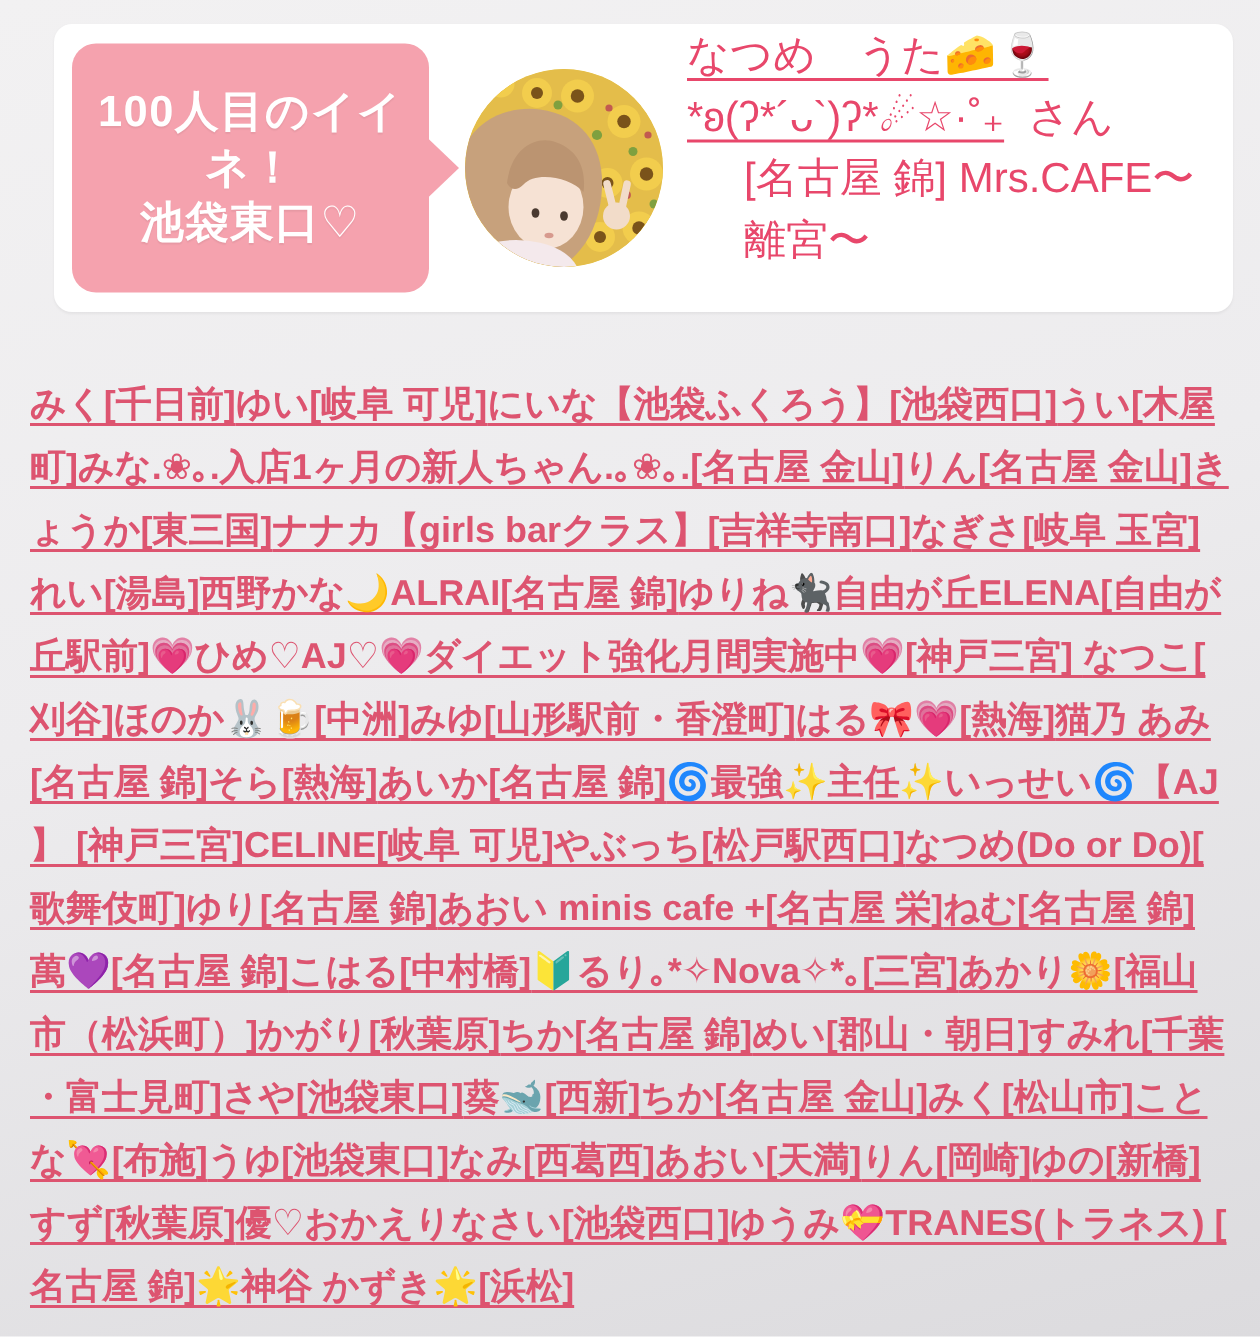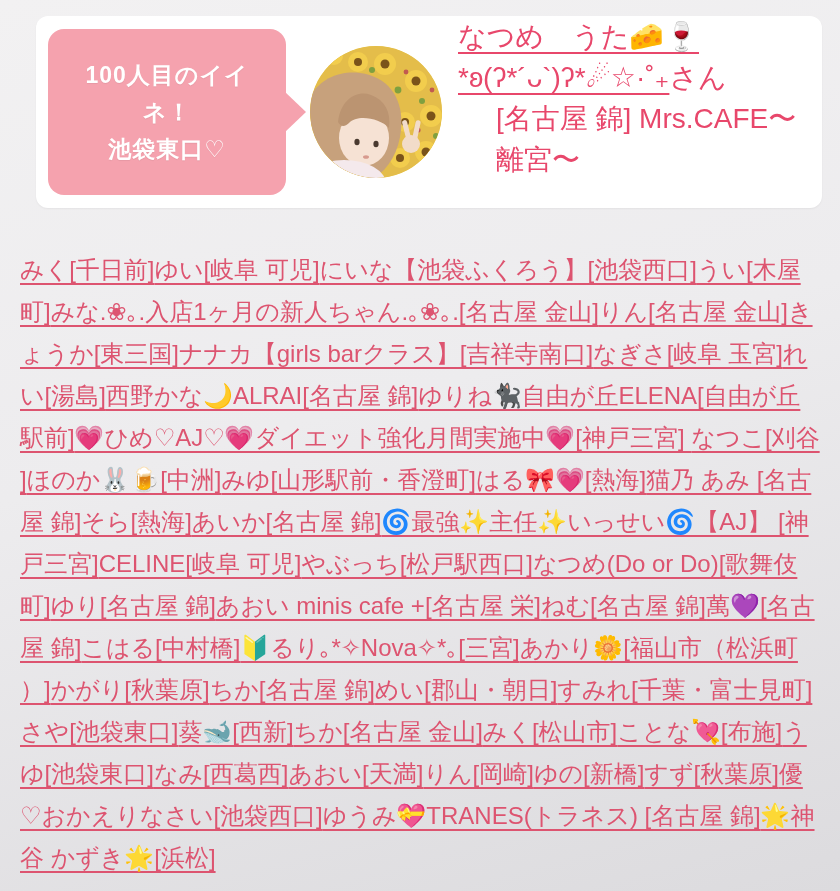--- a/index.html
+++ b/index.html
@@ -18,21 +18,21 @@
   
   .card{
     position:absolute;left:36px;top:16px;width:786px;height:192px;
     background:var(--card-bg);border-radius:12px;
     box-shadow:0 1px 2px rgba(0,0,0,.05);
     display:flex;align-items:center;
   }
   .bubble{
     position:relative;flex:none;margin-left:12px;
     width:238px;height:166px;background:var(--bubble-bg);border-radius:16px;
-    color:#ffffff;font-weight:bold;font-size:23px;line-height:37px;
+    color:#ffffff;font-weight:bold;font-size:29px;line-height:37px;
     display:flex;flex-direction:column;align-items:center;justify-content:center;
     text-align:center;letter-spacing:1px;
     text-shadow:0 1px 1px rgba(0,0,0,.06);
   }
   .bubble-tail{
     position:absolute;right:-20px;top:50%;margin-top:-21px;width:0;height:0;
     border-top:21px solid transparent;border-bottom:21px solid transparent;
     border-left:22px solid var(--bubble-bg);
   }
   .avatar{
@@ -41,31 +41,31 @@
   }
   .userinfo{
     align-self:flex-start;margin-left:16px;margin-right:8px;
     font-size:28px;line-height:41px;color:var(--link-strong);
     word-break:break-all;line-break:anywhere;max-width:372px;
   }
   .name-link{
     color:var(--link-strong);text-decoration:underline;
     text-underline-offset:6px;text-decoration-thickness:2px;cursor:pointer;
   }
-  .honorific{margin-left:0;color:var(--link-strong);}
+  .honorific{margin-left:16px;color:var(--link-strong);}
   .shop{color:var(--link-strong);margin-left:38px;}
   
   .links{
     position:absolute;left:20px;top:249px;width:800px;
     font-size:24px;line-height:42px;
     word-break:break-all;line-break:anywhere;text-align:left;
   }
   .plink{
     color:var(--link-color);text-decoration:underline;
-    text-underline-offset:5px;text-decoration-thickness:1.5px;cursor:pointer;
+    text-underline-offset:5px;text-decoration-thickness:1.5px;cursor:pointer;font-weight:bold;
   }
 </style>
 </head>
 <body>
 
 <div class="card">
 
   <div class="bubble">
     <div>100人目のイイ</div>
     <div>ネ！</div>

